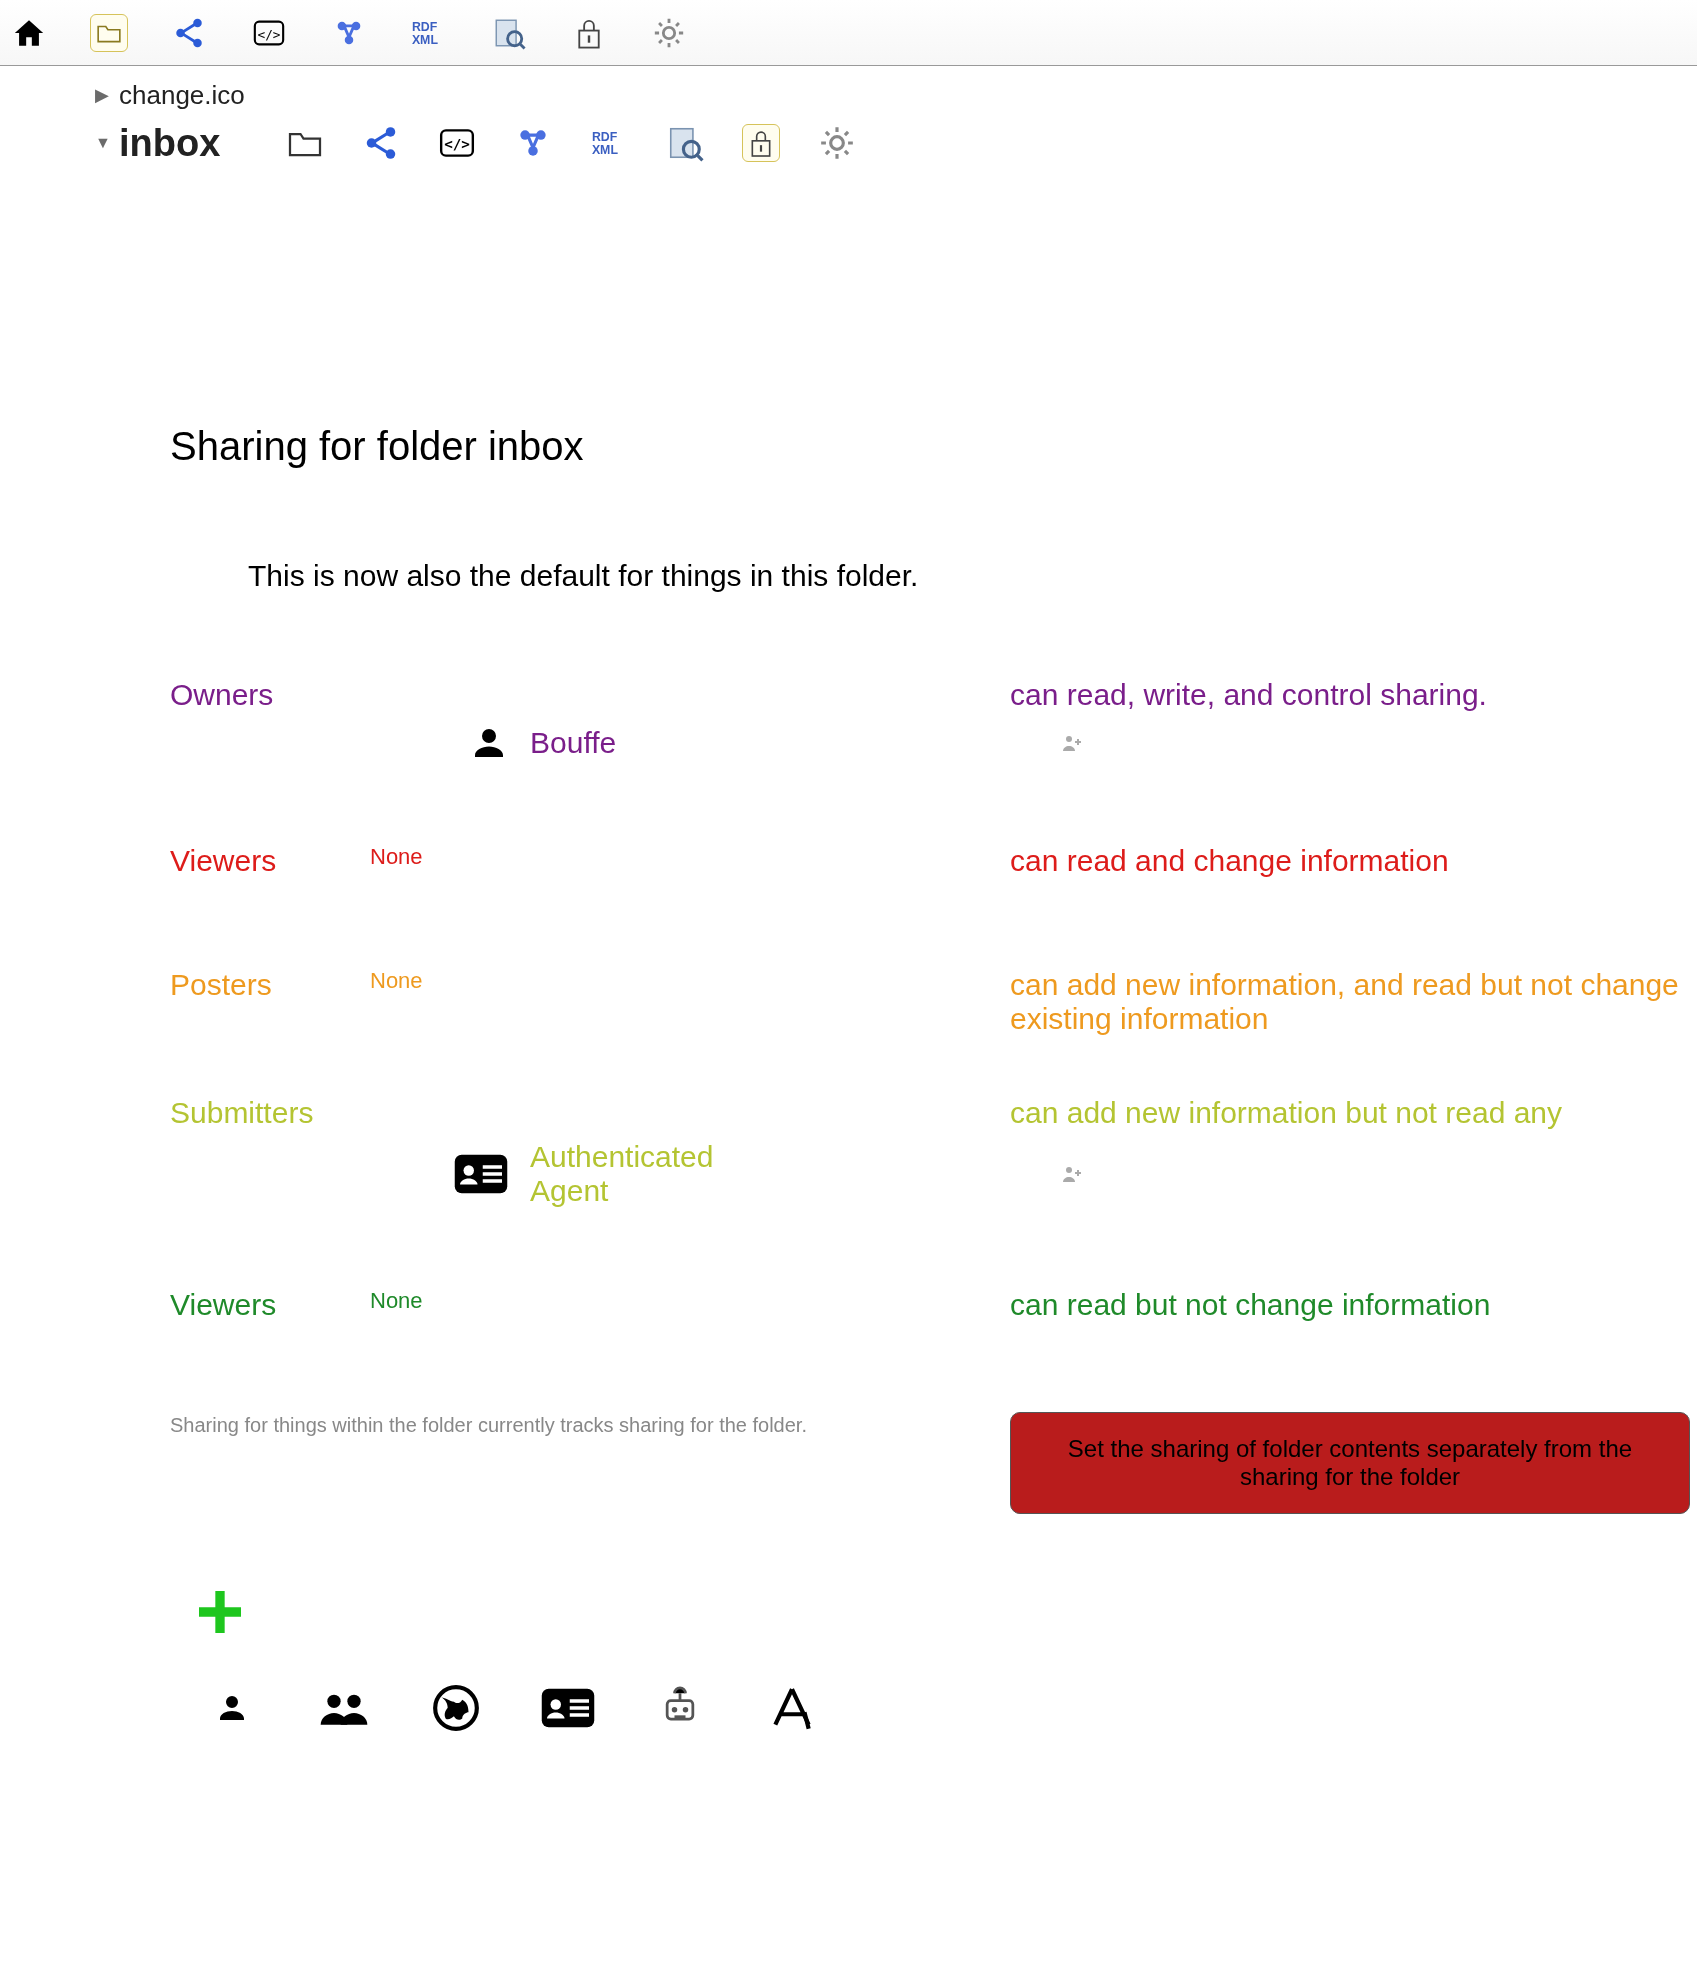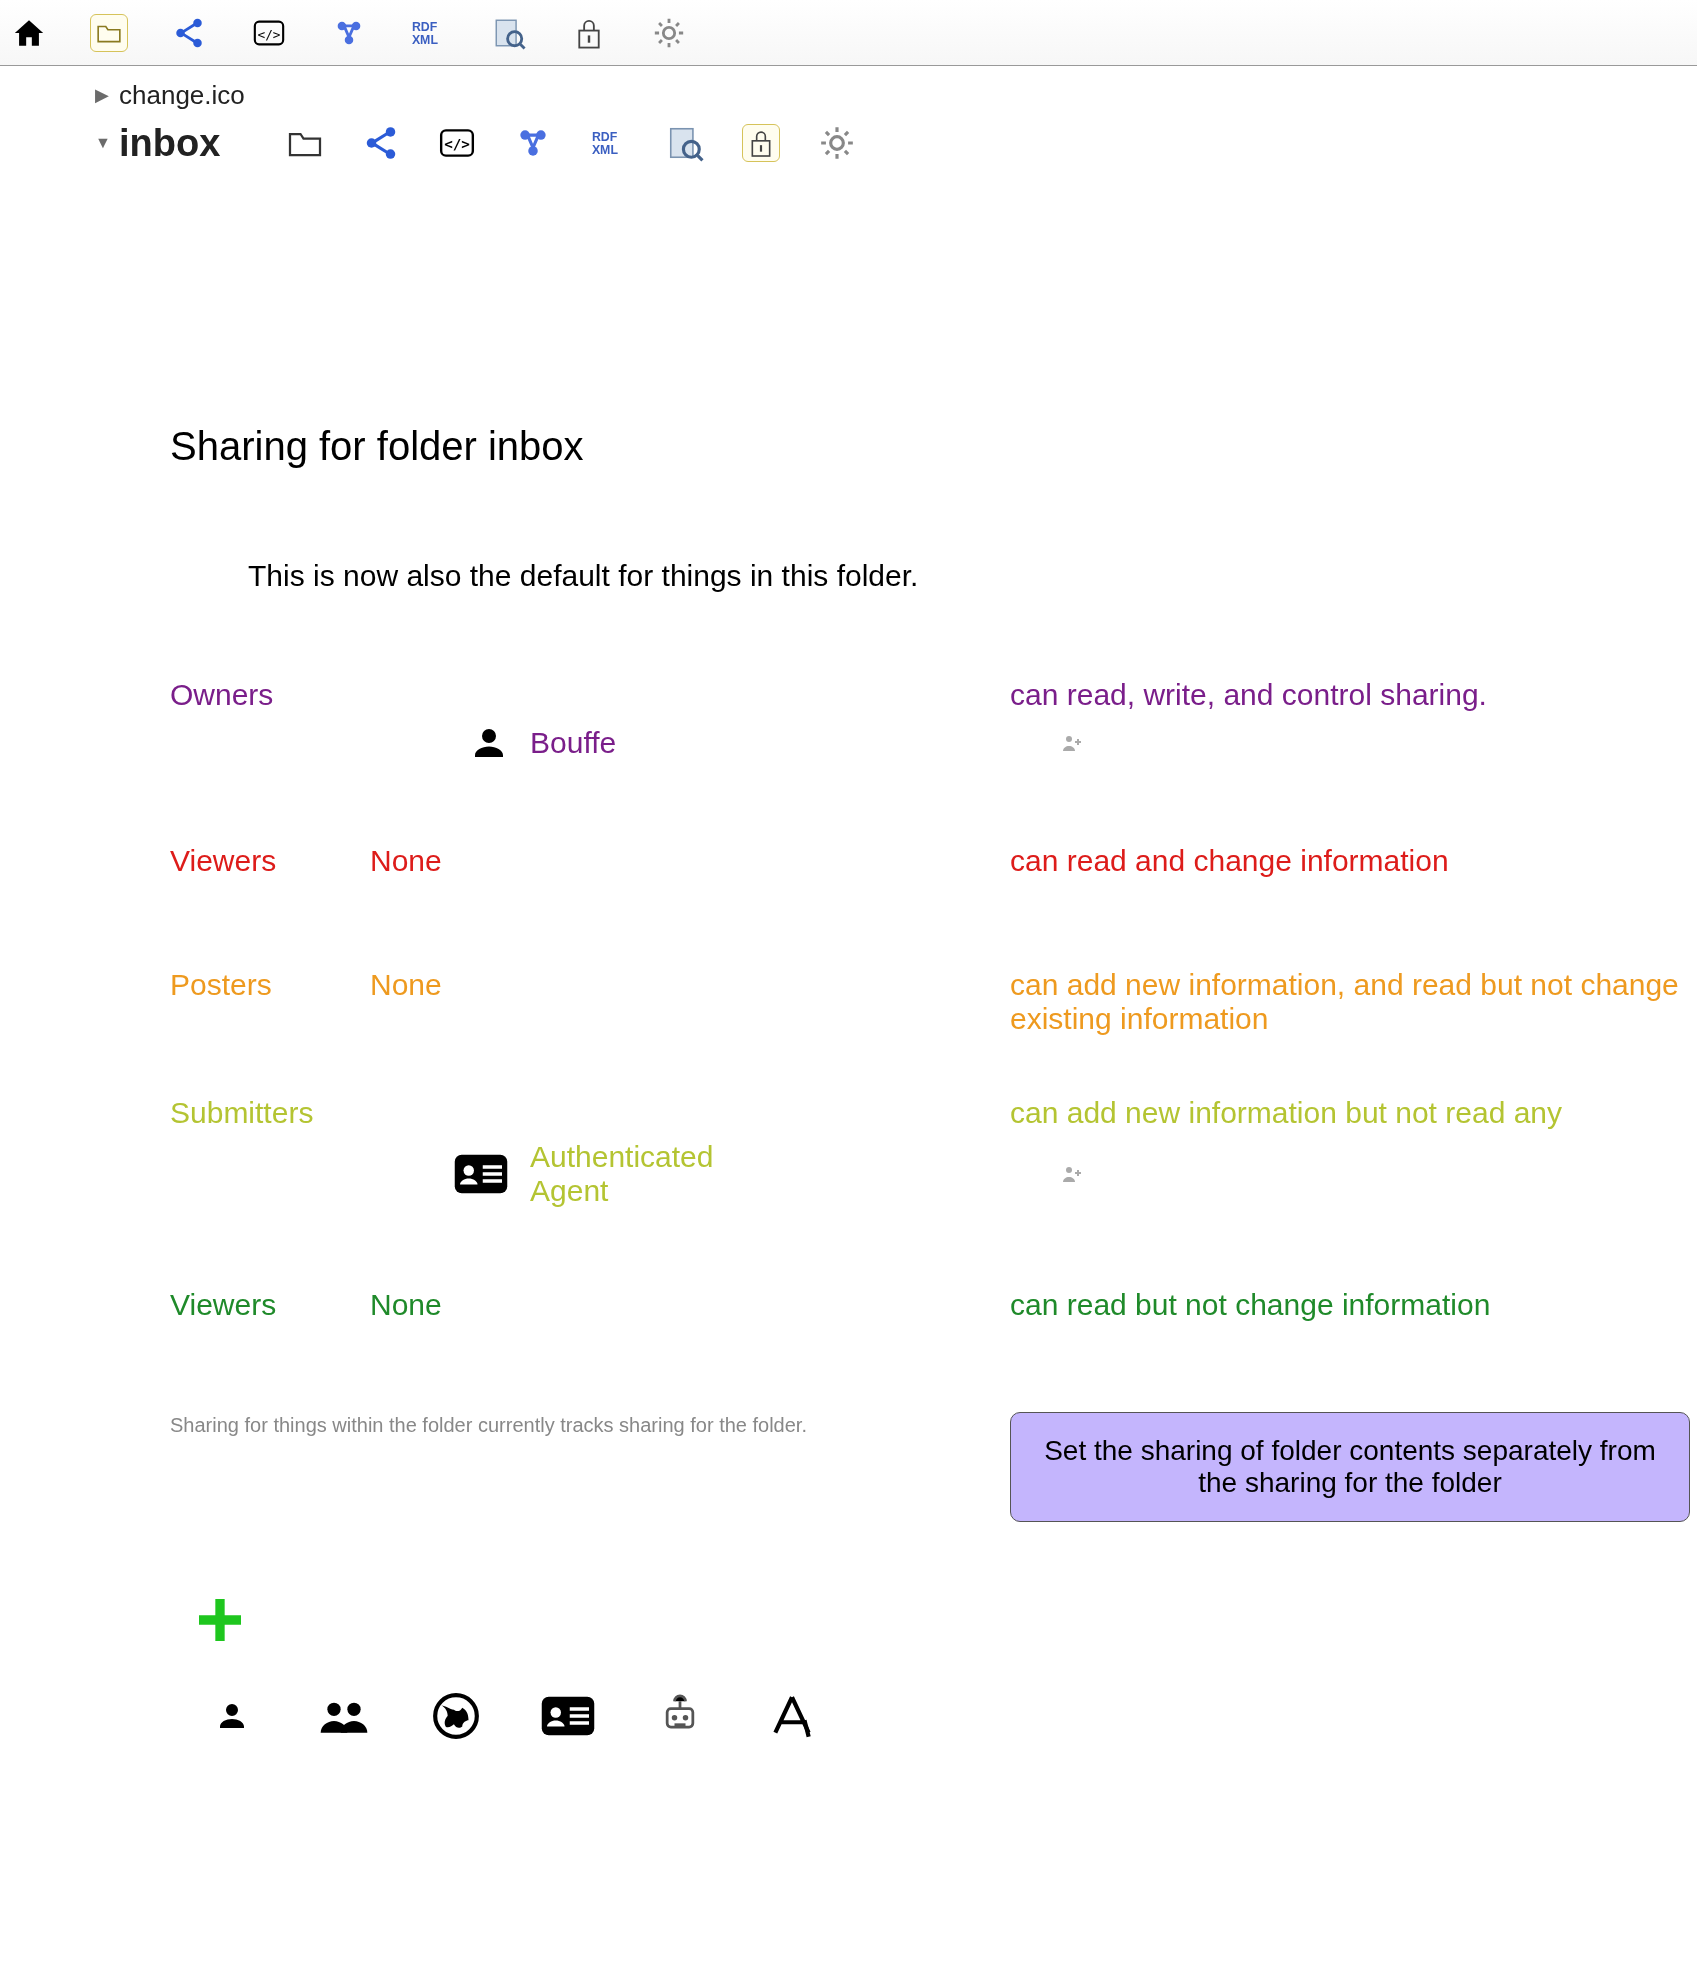--- a/index.html
+++ b/index.html
@@ -84,21 +84,21 @@
     align-items: start;
   }
   .role-row.tight { margin-bottom: 60px; }
   .role-name { }
   .role-desc { }
   .owners { color: #7a1e8a; }
   .editors { color: #dd1c1a; }
   .posters { color: #ee9a1f; }
   .submitters { color: #b4c432; }
   .viewers { color: #1f8a2a; }
-  .none { font-size:30px; }
+  .none { font-size:22px; }
   .agent-block {
     display: grid;
     grid-template-columns: 180px 140px 260px auto;
     align-items: center;
     column-gap: 20px;
     font-size: 30px;
     margin-top: -50px;
     margin-bottom: 80px;
   }
   .agent-icon {
@@ -122,22 +122,22 @@
   .tracking-text {
     color: #888;
     font-size: 20px;
     line-height: 1.35;
   }
   .tracking-button {
     border: 1px solid #555;
     border-radius: 10px;
     padding: 22px 28px;
     text-align: center;
-    font-size: 28px;
-    background: #c4b5fd;
+    font-size: 24px;
+    background: #b91c1c;
     cursor: pointer;
   }
   .plus {
     margin: 70px 0 40px 22px;
     cursor:pointer;
   }
   .bottom-icons {
     display: flex;
     gap: 56px;
     margin-left: 34px;

